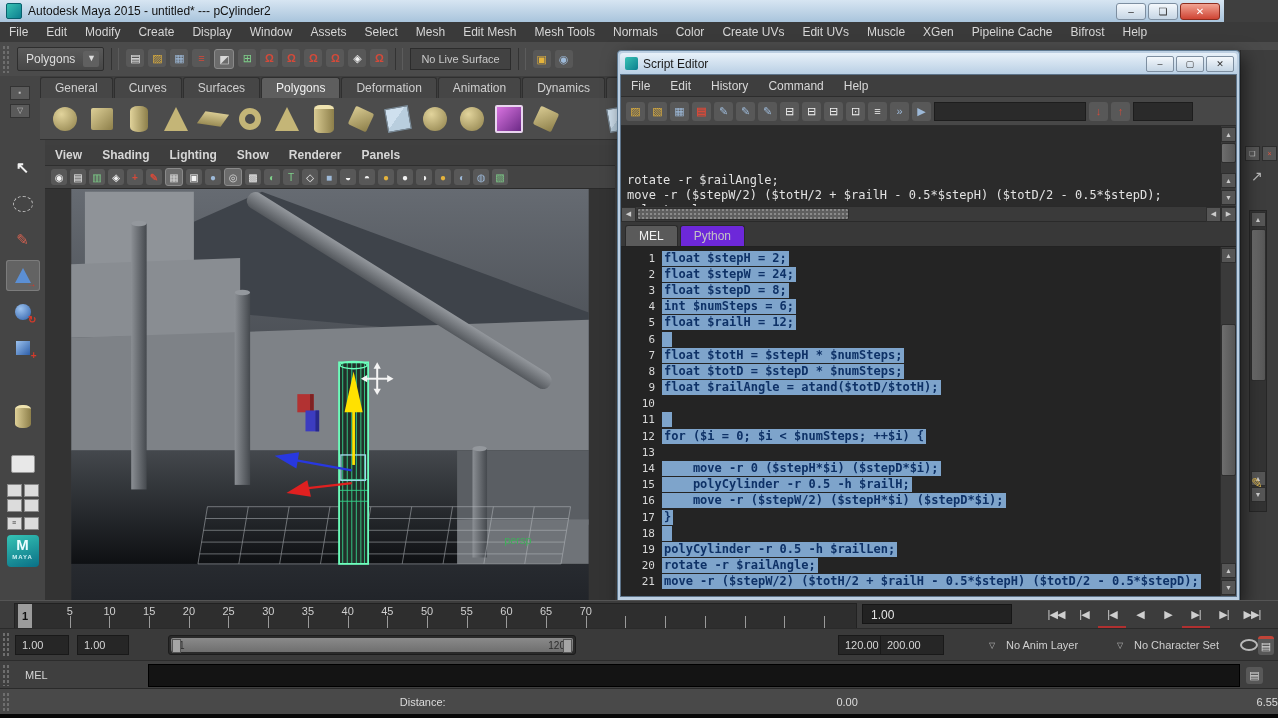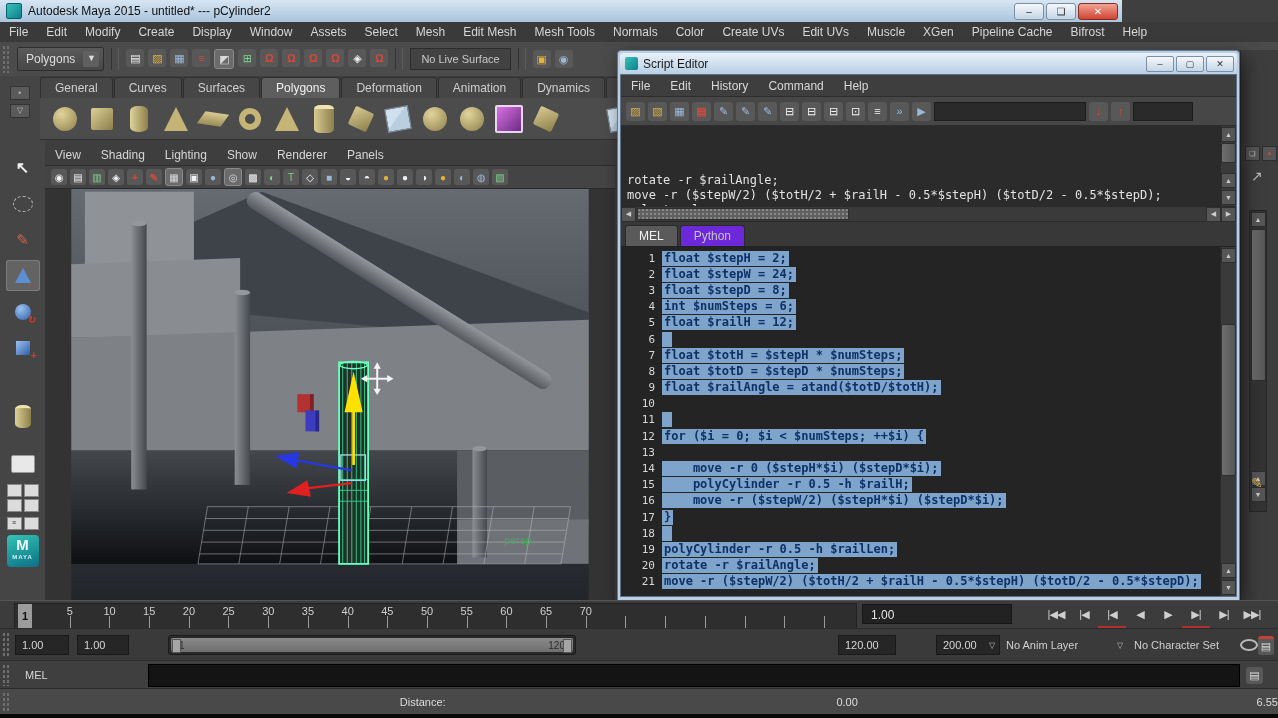--- a/index.html
+++ b/index.html
@@ -1,21 +1,21 @@
 <!DOCTYPE html>
 <html><head>
 <meta charset="utf-8">
 <style>
   html,body{margin:0;padding:0;background:#222;}
   #app{position:relative;width:1278px;height:718px;background:#3f3f3f;overflow:hidden;
        font-family:"Liberation Sans",sans-serif;font-size:12px;color:#d8d8d8;-webkit-user-select:none;}
   .abs{position:absolute;}
   .mono{font-family:"DejaVu Sans Mono",monospace;}
   
-  .titlebar{left:0;top:0;width:1122px;height:22px;background:linear-gradient(#d7e5f2,#a9c4dc);
+  .titlebar{left:0;top:0;width:1224px;height:22px;background:linear-gradient(#d7e5f2,#a9c4dc);
             color:#111;display:flex;align-items:center;border-bottom:1px solid #7e93a8;}
   .titlebar .appicon{width:14px;height:14px;margin:0 6px 0 6px;border-radius:2px;
             background:linear-gradient(135deg,#39c2b4,#0c7f8f);border:1px solid #09606d;}
   .winbtns{margin-left:auto;display:flex;gap:2px;padding-right:4px;}
   .wbtn{width:28px;height:15px;border:1px solid #7d8ea0;border-radius:3px;display:flex;align-items:center;
         justify-content:center;font-size:10px;color:#333;background:linear-gradient(#f4f8fc,#c6d6e5);}
   .wbtn.close{width:38px;background:linear-gradient(#f2a494,#cf4433);color:#fff;border-color:#8d2c1e;}
   .menubar{left:0;top:22px;width:1278px;height:20px;background:#3a3a3a;display:flex;align-items:center;
            border-bottom:1px solid #2b2b2b;}
   .menubar .mitem{padding:0 9px;color:#d6d6d6;cursor:default;}
@@ -67,21 +67,21 @@
   .bluecube{width:14px;height:14px;background:linear-gradient(135deg,#9cc2ee,#2d5ea8);}
   .tancyl{width:16px;height:20px;border-radius:7px/4px;background:linear-gradient(90deg,#ddcf97,#8d7f4a);border-top:3px solid #efe3af;}
   .paneicon{width:22px;height:16px;background:#e8e8e8;border:1px solid #999;border-radius:2px;}
   .minipane{width:13px;height:11px;background:#dcdcdc;border:1px solid #888;}
   .mayalogo{width:32px;height:32px;border-radius:4px;background:linear-gradient(160deg,#35c4b5,#0a6f86);
             color:#eafdff;font-weight:bold;display:flex;flex-direction:column;align-items:center;justify-content:center;font-size:15px;line-height:13px;}
   .mayalogo small{font-size:6px;letter-spacing:1px;color:#d2f3f6;}
   
   .viewport{left:45px;top:145px;width:570px;height:455px;background:#333;}
   .vpmenus{height:20px;background:#3e3e3e;display:flex;align-items:center;border-bottom:1px solid #2e2e2e;}
-  .vpmenus .mitem{padding:0 10px;color:#d6d6d6;}
+  .vpmenus .mitem{padding:0 10px;color:#d6d6d6;font-weight:bold;}
   .vpicons{height:22px;background:#444;display:flex;align-items:center;gap:3px;padding-left:6px;border-bottom:1px solid #2a2a2a;}
   .vpicons .icon16{width:16px;height:16px;font-size:10px;}
   .scene{display:block;}
   
   .sewin{left:617px;top:50px;width:623px;height:552px;background:#bccfe2;border:1px solid #5f7document;border:1px solid #5f7a92;
          border-radius:4px 4px 2px 2px;box-shadow:4px 6px 18px rgba(0,0,0,.55);box-sizing:border-box;padding:2px;}
   .setitle{height:21px;display:flex;align-items:center;background:linear-gradient(#e8f1f9,#b9cfe4);
            border-radius:3px 3px 0 0;color:#1a1a1a;}
   .setitle .appicon{width:13px;height:13px;margin:0 5px;border-radius:2px;background:linear-gradient(135deg,#39c2b4,#0c7f8f);}
   .sebtn{width:26px;height:14px;border:1px solid #7d8ea0;border-radius:2px;background:linear-gradient(#f4f8fc,#c6d6e5);
@@ -798,21 +798,21 @@
     <span class="field" style="margin-left:8px;width:38px;">1.00</span>
     <div class="rangeslider">
       <div class="rangebar">
         <span class="rhandle" style="left:1px;"></span>
         <span>1</span>
         <span>120</span>
         <span class="rhandle" style="right:1px;"></span>
       </div>
     </div>
     <span class="field" style="position:absolute;left:838px;width:44px;">120.00</span>
-    <span class="field" style="position:absolute;left:936px;width:50px;">200.00</span>
+    <span class="field" style="position:absolute;left:880px;width:50px;">200.00</span>
     <span class="ddbtn" style="position:absolute;left:984px;">▽</span>
     <span style="position:absolute;left:1006px;color:#cfcfcf;font-size:11px;">No Anim Layer</span>
     <span class="ddbtn" style="position:absolute;left:1112px;">▽</span>
     <span style="position:absolute;left:1134px;color:#cfcfcf;font-size:11px;">No Character Set</span>
     <span style="position:absolute;left:1240px;width:14px;height:8px;border:2px solid #b9b9b9;border-radius:50%;"></span>
     <span class="icon16" style="position:absolute;left:1258px;width:16px;height:16px;border-top:3px solid #c04438;">▤</span>
   </div>
 
   <div class="abs cmdrow">
     <span class="grip"></span>

